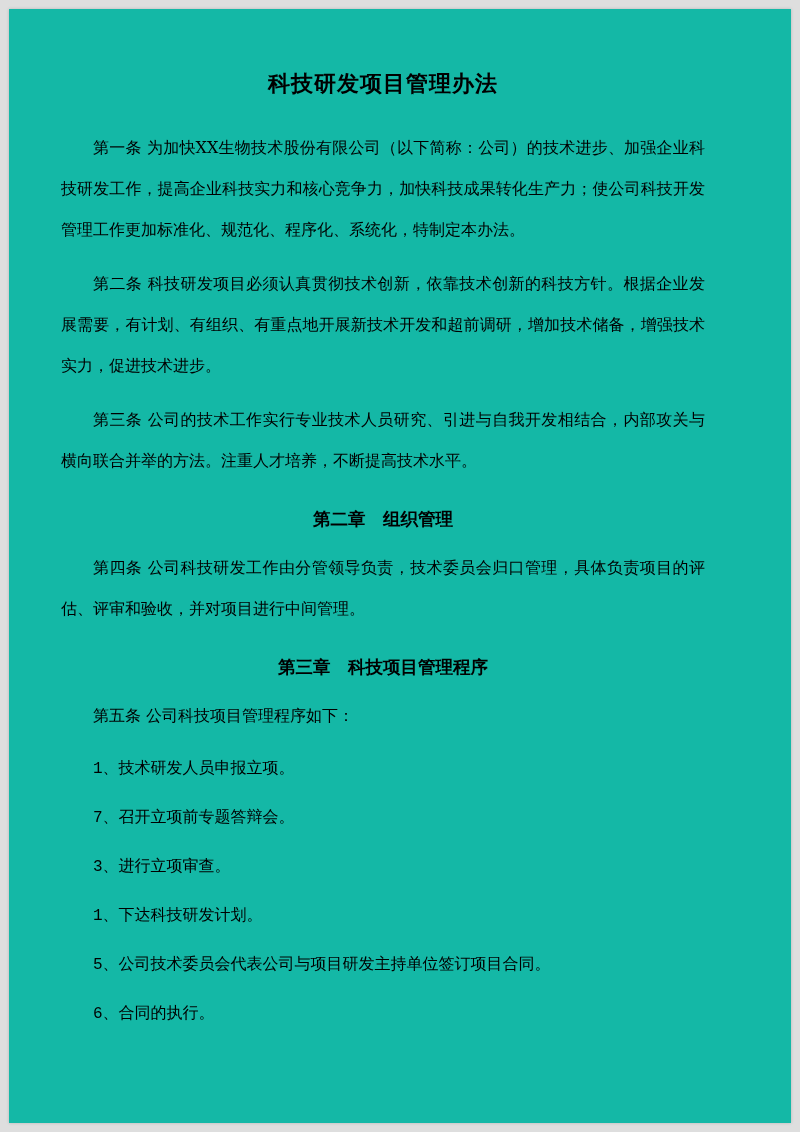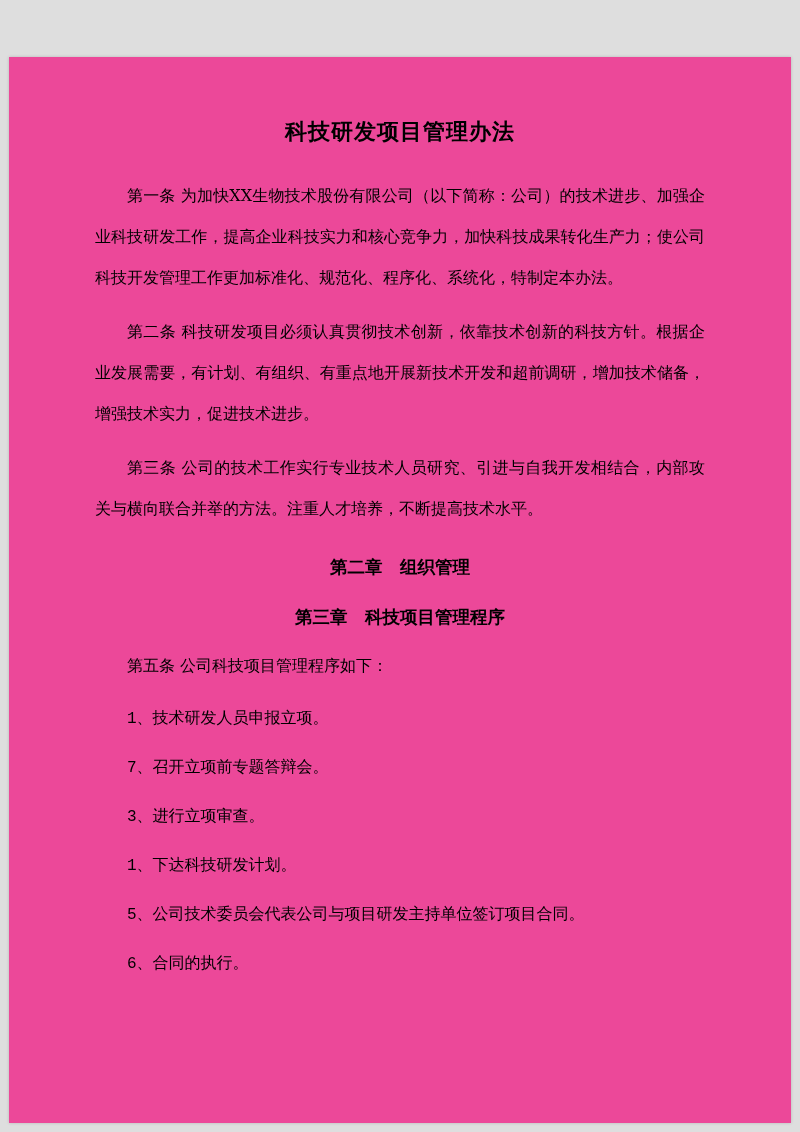--- a/index.html
+++ b/index.html
@@ -15,27 +15,26 @@
     margin: 0 auto;
     background: #dedede;
     overflow: hidden;
   }
   .page {
     position: absolute;
     top: 9px;
     left: 9px;
     right: 9px;
     bottom: 9px;
-    background: #ec4899;
+    background: #14b8a6;
     box-shadow: 0 0 3px rgba(0,0,0,0.18);
-    padding: 60px 86px 40px 86px;
+    padding: 60px 86px 40px 52px;
     box-sizing: border-box;
     color: #000000;
     overflow: hidden;
-    margin-top: 48px;
   }
   h1.doc-title {
     margin: 0 0 28px 0;
     text-align: center;
     font-size: 22px;
     font-weight: bold;
     letter-spacing: 1px;
   }
   h2.chapter-heading {
     margin: 26px 0 16px 0;
@@ -69,20 +68,21 @@
     <h1 class="doc-title">科技研发项目管理办法</h1>
 
     <section>
       <p class="body-para">第一条 为加快XX生物技术股份有限公司（以下简称：公司）的技术进步、加强企业科技研发工作，提高企业科技实力和核心竞争力，加快科技成果转化生产力；使公司科技开发管理工作更加标准化、规范化、程序化、系统化，特制定本办法。</p>
       <p class="body-para">第二条 科技研发项目必须认真贯彻技术创新，依靠技术创新的科技方针。根据企业发展需要，有计划、有组织、有重点地开展新技术开发和超前调研，增加技术储备，增强技术实力，促进技术进步。</p>
       <p class="body-para">第三条 公司的技术工作实行专业技术人员研究、引进与自我开发相结合，内部攻关与横向联合并举的方法。注重人才培养，不断提高技术水平。</p>
     </section>
 
     <section>
       <h2 class="chapter-heading">第二章　组织管理</h2>
+      <p class="body-para">第四条 公司科技研发工作由分管领导负责，技术委员会归口管理，具体负责项目的评估、评审和验收，并对项目进行中间管理。</p>
     </section>
 
     <section>
       <h2 class="chapter-heading">第三章　科技项目管理程序</h2>
       <p class="body-para">第五条 公司科技项目管理程序如下：</p>
       <p class="list-item">1、技术研发人员申报立项。</p>
       <p class="list-item">7、召开立项前专题答辩会。</p>
       <p class="list-item">3、进行立项审查。</p>
       <p class="list-item">1、下达科技研发计划。</p>
       <p class="list-item">5、公司技术委员会代表公司与项目研发主持单位签订项目合同。</p>

